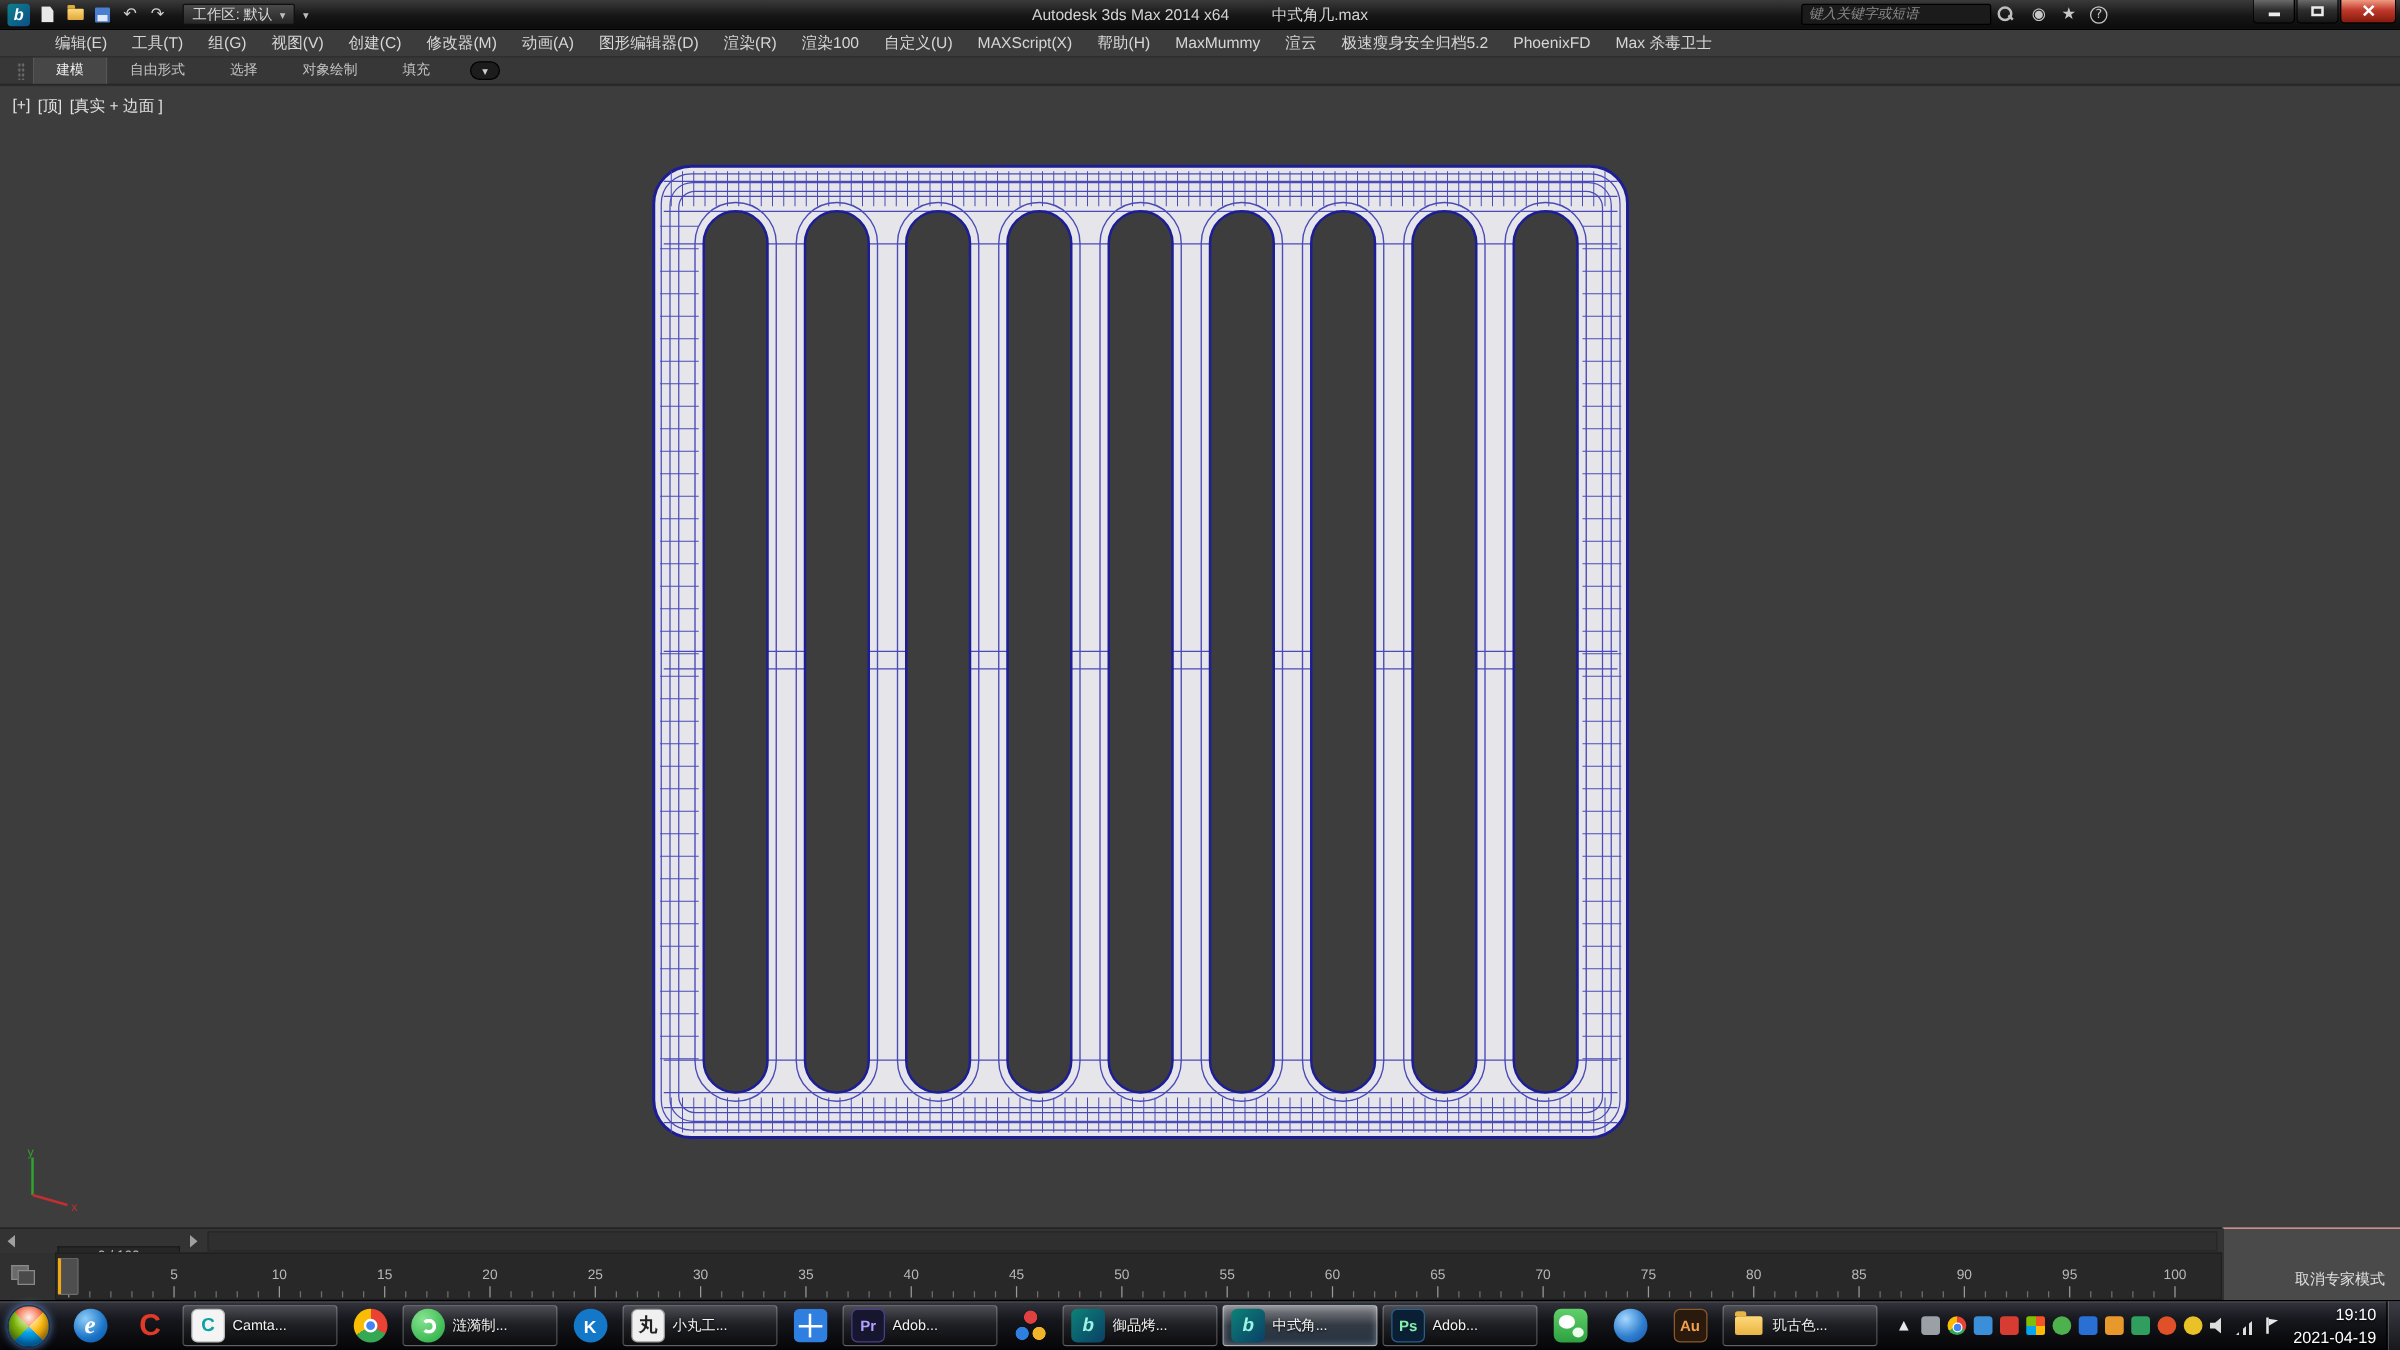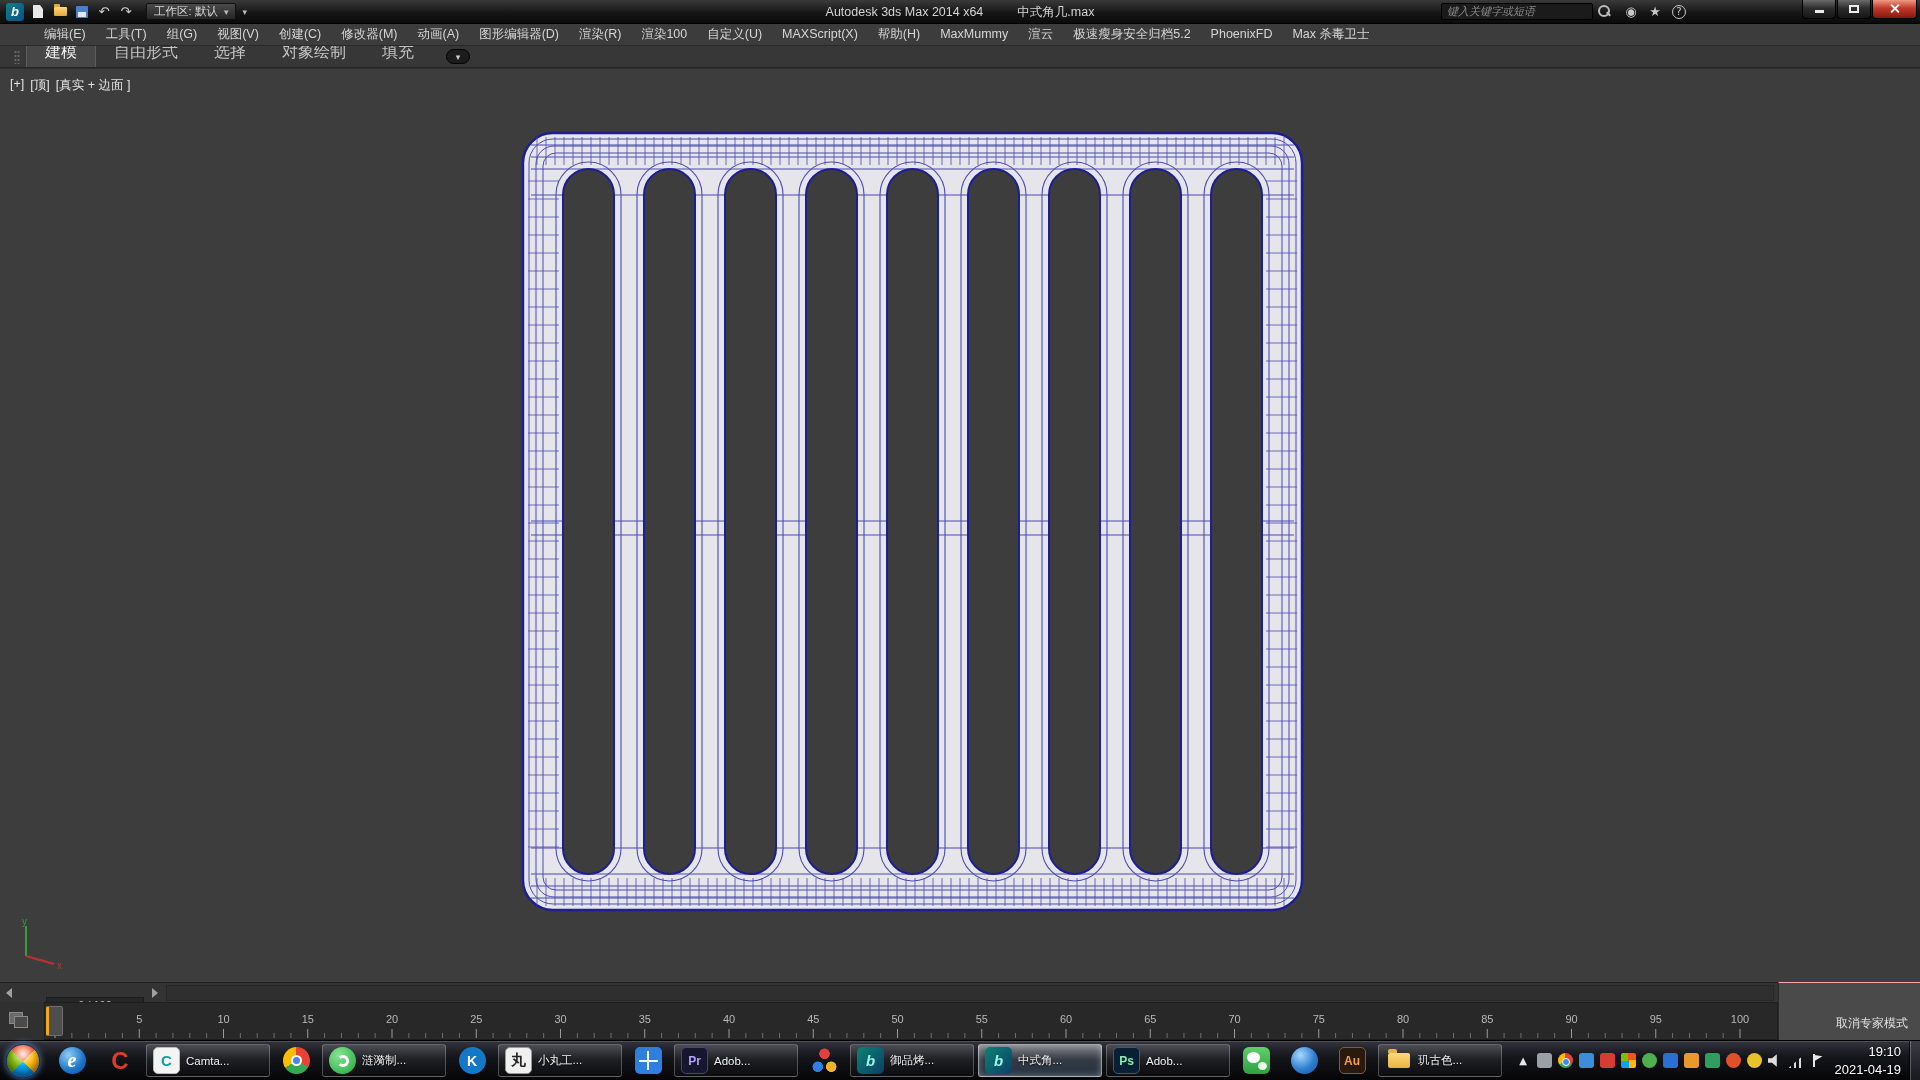--- a/index.html
+++ b/index.html
@@ -50,21 +50,21 @@
   
   #menubar { position:absolute; top:24px; left:0; width:1920px; height:22px; background:#3c3c3c;
     border-bottom:1px solid #2a2a2a; display:flex; align-items:flex-end; padding-left:34px; z-index:29;}
   .menu-item { color:#d6d6d6; font-size:12.5px; padding:0 10px; height:22px; display:flex; align-items:center; cursor:default;}
 
   
   #ribbonrow { position:absolute; top:46px; left:0; width:1920px; height:22px; background:#373737;
     border-bottom:1px solid #262626; display:flex; align-items:flex-end; padding-left:14px; z-index:28;}
   .grip { width:6px; height:14px; margin:0 6px 3px 0;
     background-image:radial-gradient(circle,#6a6a6a 1px,transparent 1.2px); background-size:3px 4px; }
-  .rtab { color:#c4c4c4; font-size:16px; padding:2px 18px 4px 18px;text-align:right; }
+  .rtab { color:#c4c4c4; font-size:11px; padding:2px 18px 4px 18px;text-align:right; }
   .rtab.active { background:#474747; border:1px solid #5d5d5d; border-bottom:none; color:#efefef; border-radius:3px 3px 0 0;}
   .ribtoggle { width:24px; height:15px; margin:0 0 3px 14px; background:#1c1c1c; border:1px solid #000;
     border-radius:8px; color:#cfcfcf; font-size:9px; display:flex; align-items:center; justify-content:center; gap:2px;}
 
   
   #viewport { position:absolute; top:68px; left:0; width:1920px; height:914px; background:#3d3d3d; overflow:hidden;
     border-top:1px solid #2d2d2d;}
   #vplabel { position:absolute; top:8px; left:10px; display:flex; gap:6px; font-size:12.5px; color:#e2e2e2; z-index:5;}
   #vplabel .seg { cursor:default; }
   #model-svg { position:absolute; left:0; top:0; }

